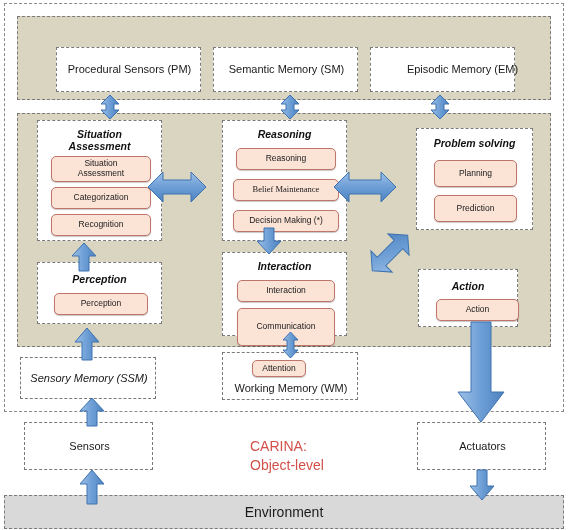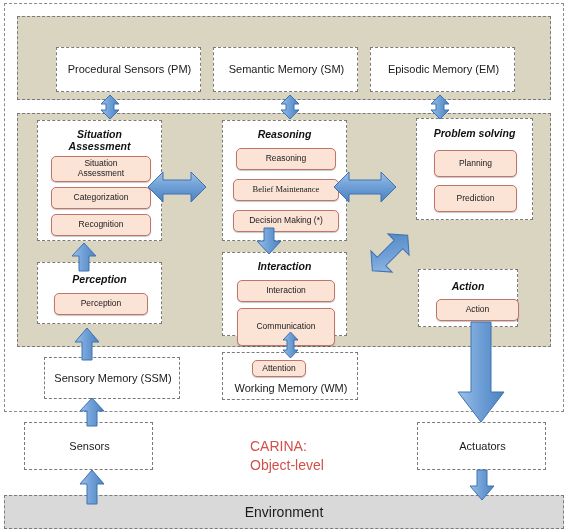--- a/index.html
+++ b/index.html
@@ -107,41 +107,41 @@
 
     <div class="dash white" style="left:38px;top:30px;width:145px;height:45px;">
       <div class="lbl" style="left:0;top:15px;width:145px;">Procedural Sensors (PM)</div>
     </div>
 
     <div class="dash white" style="left:195px;top:30px;width:145px;height:45px;">
       <div class="lbl" style="left:0;top:15px;width:145px;">Semantic Memory  (SM)</div>
     </div>
 
     <div class="dash white" style="left:352px;top:30px;width:145px;height:45px;">
-      <div class="lbl" style="left:0;top:15px;width:145px;">Episodic Memory (EM)</div>
+      <div class="lbl" style="left:0;top:15px;width:145px;padding-left:19px;">Episodic Memory (EM)</div>
     </div>
   </div>
 
   <div class="dash beige" style="left:17px;top:113px;width:534px;height:234px;">
 
     <div class="dash white" style="left:19px;top:6px;width:125px;height:121px;">
       <div class="mod-title" style="top:7px;">Situation<br>Assessment</div>
       <div class="cap" style="left:13px;top:35px;width:100px;height:26px;">Situation<br>Assessment</div>
       <div class="cap" style="left:13px;top:66px;width:100px;height:22px;">Categorization</div>
       <div class="cap" style="left:13px;top:93px;width:100px;height:22px;">Recognition</div>
     </div>
 
     <div class="dash white" style="left:204px;top:6px;width:125px;height:121px;">
       <div class="mod-title" style="top:7px;">Reasoning</div>
       <div class="cap" style="left:13px;top:27px;width:100px;height:22px;">Reasoning</div>
       <div class="cap" style="left:10px;top:58px;width:106px;height:22px;font-family:Liberation Serif, serif;">Belief Maintenance</div>
       <div class="cap" style="left:10px;top:89px;width:106px;height:22px;">Decision Making (*)</div>
     </div>
 
-    <div class="dash white" style="left:398px;top:4px;width:117px;height:102px;">
+    <div class="dash white" style="left:398px;top:14px;width:117px;height:102px;">
       <div class="mod-title" style="top:8px;">Problem solving</div>
       <div class="cap" style="left:17px;top:31px;width:83px;height:27px;">Planning</div>
       <div class="cap" style="left:17px;top:66px;width:83px;height:27px;">Prediction</div>
     </div>
 
     <div class="dash white" style="left:19px;top:148px;width:125px;height:62px;">
       <div class="mod-title" style="top:10px;">Perception</div>
       <div class="cap" style="left:16px;top:30px;width:94px;height:22px;">Perception</div>
     </div>
 
@@ -150,21 +150,21 @@
       <div class="cap" style="left:14px;top:27px;width:98px;height:22px;">Interaction</div>
       <div class="cap" style="left:14px;top:55px;width:98px;height:38px;">Communication</div>
     </div>
 
     <div class="dash white" style="left:400px;top:155px;width:100px;height:58px;">
       <div class="mod-title" style="top:10px;">Action</div>
       <div class="cap" style="left:17px;top:29px;width:83px;height:22px;">Action</div>
     </div>
   </div>
 
-  <div class="dash white" style="left:44px;top:357px;width:136px;height:42px;">
+  <div class="dash white" style="left:20px;top:357px;width:136px;height:42px;font-style:italic;">
     <div class="lbl" style="left:0;top:14px;width:136px;">Sensory Memory (SSM)</div>
   </div>
 
   <div class="dash white" style="left:222px;top:352px;width:136px;height:48px;">
     <div class="cap" style="left:29px;top:7px;width:54px;height:17px;font-size:8.5px;">Attention</div>
     <div class="lbl" style="left:0;top:29px;width:136px;">Working Memory  (WM)</div>
   </div>
 
   <div class="dash white" style="left:24px;top:422px;width:129px;height:48px;">
     <div class="lbl" style="left:0;top:17px;width:129px;">Sensors</div>

